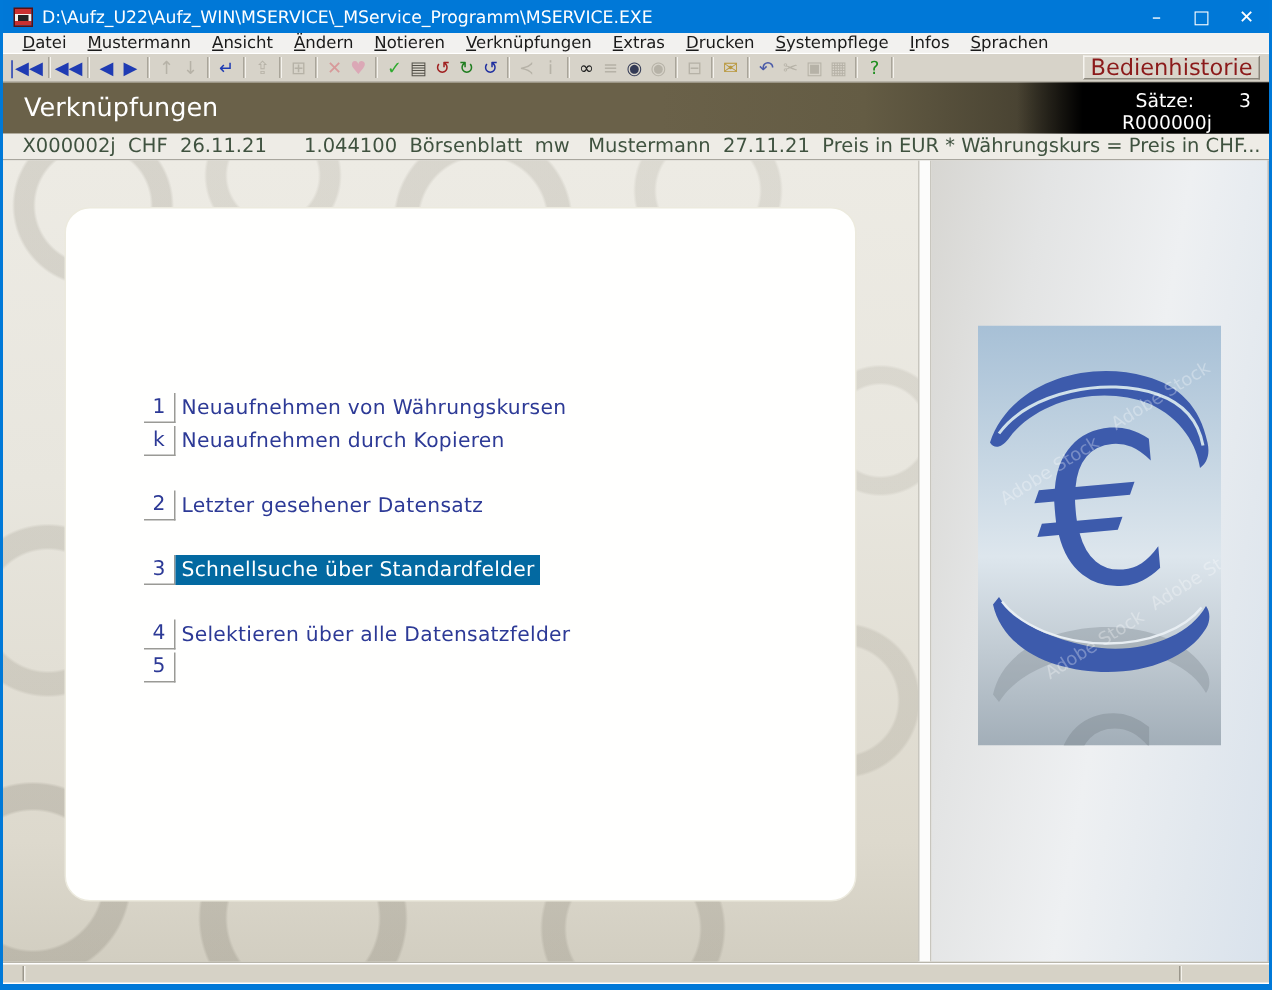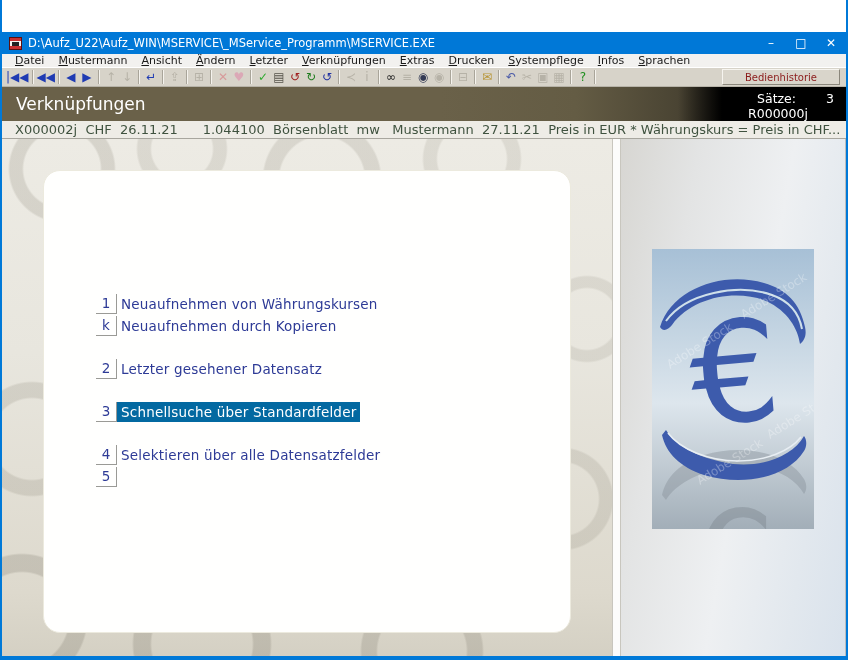--- a/index.html
+++ b/index.html
@@ -1,41 +1,41 @@
 <!DOCTYPE html>
 <html><head>
 <meta charset="utf-8">
 <style>
   * { box-sizing: border-box; margin: 0; padding: 0; }
   html,body { width:848px; height:660px; overflow:hidden; }
   body { font-family:"DejaVu Sans", sans-serif; position:relative;
          border-left:2px solid #0079d8; border-right:2px solid #0079d8; border-bottom:4px solid #0079d8; }
 
   
-  .titlebar { height:22px; background:#0078d7; color:#fff; display:flex; align-items:center; font-size:11.5px;margin-top:32px; }
+  .titlebar { height:22px; background:#0078d7; color:#fff; display:flex; align-items:center; font-size:11.5px; }
   .app-icon { width:13px; height:13px; margin:0 6px 0 7px; border:1px solid #5a1010;
               background:linear-gradient(180deg,#c93030 0 28%,#f4f2ee 28% 72%,#c93030 72%); position:relative; }
   .app-icon::after{ content:""; position:absolute; left:2px; top:4px; width:7px; height:4px; background:#222; }
   .win-buttons { margin-left:auto; display:flex; height:100%; }
   .win-btn { width:30px; height:100%; display:flex; align-items:center; justify-content:center; font-size:12px; }
 
   
   .menubar { height:13px; background:#f2f1ef; display:flex; align-items:flex-start; font-size:11px; color:#1a1a1a; padding-left:6px; }
   .menu-item { display:inline-block; padding:0 7px; line-height:13px; }
   .menu-item::first-letter { text-decoration:underline; }
 
   
   .toolbar { height:20px; background:#d7d3c9; border-top:1px solid #fff; border-bottom:1px solid #b7b3a8;
              display:flex; align-items:center; padding:0 4px; }
   .tbtn { min-width:16px; text-align:center; font-size:12px; line-height:18px; color:#333; }
   .tbtn.disabled { color:#b6b2a7; }
   .tsep { width:2px; height:14px; border-left:1px solid #a9a59a; border-right:1px solid #f5f3ee; margin:0 3px; }
   .tb-spacer { flex:1; }
   .history-btn { width:118px; height:16px; background:#d9d5cb; border:1px solid;
-                 border-color:#f6f4ef #8a867b #8a867b #f6f4ef; font-size:10px; color:#8b1a1a;
+                 border-color:#f6f4ef #8a867b #8a867b #f6f4ef; font-size:15px; color:#8b1a1a;
                  display:flex; align-items:center; justify-content:center; margin-right:2px; font-family:"DejaVu Sans",sans-serif; }
 
   
   .band { height:34px; position:relative;
           background:linear-gradient(90deg,#6a6149 0%,#6a6149 52%,#645c44 68%,#3f3a2c 85%,#0d0b08 97%); }
   .band-title { position:absolute; left:14px; top:0; line-height:34px; color:#fff; font-size:17px; font-weight:normal; }
   .saetze-box { position:absolute; right:0; top:0; height:34px; width:168px; color:#fff; font-size:12.5px;
                 background:linear-gradient(90deg, rgba(0,0,0,0) 0, #000 26%);
                 display:flex; flex-direction:column; justify-content:center; padding:4px 12px 0 44px; }
   .saetze-row1 { display:flex; justify-content:flex-end; }
@@ -101,21 +101,21 @@
 <div class="menubar">
 
     <span class="menu-item">Datei</span>
 
     <span class="menu-item">Mustermann</span>
 
     <span class="menu-item">Ansicht</span>
 
     <span class="menu-item">Ändern</span>
 
-    <span class="menu-item">Letzter</span>
+    <span class="menu-item">Notieren</span>
 
     <span class="menu-item">Verknüpfungen</span>
 
     <span class="menu-item">Extras</span>
 
     <span class="menu-item">Drucken</span>
 
     <span class="menu-item">Systempflege</span>
 
     <span class="menu-item">Infos</span>

